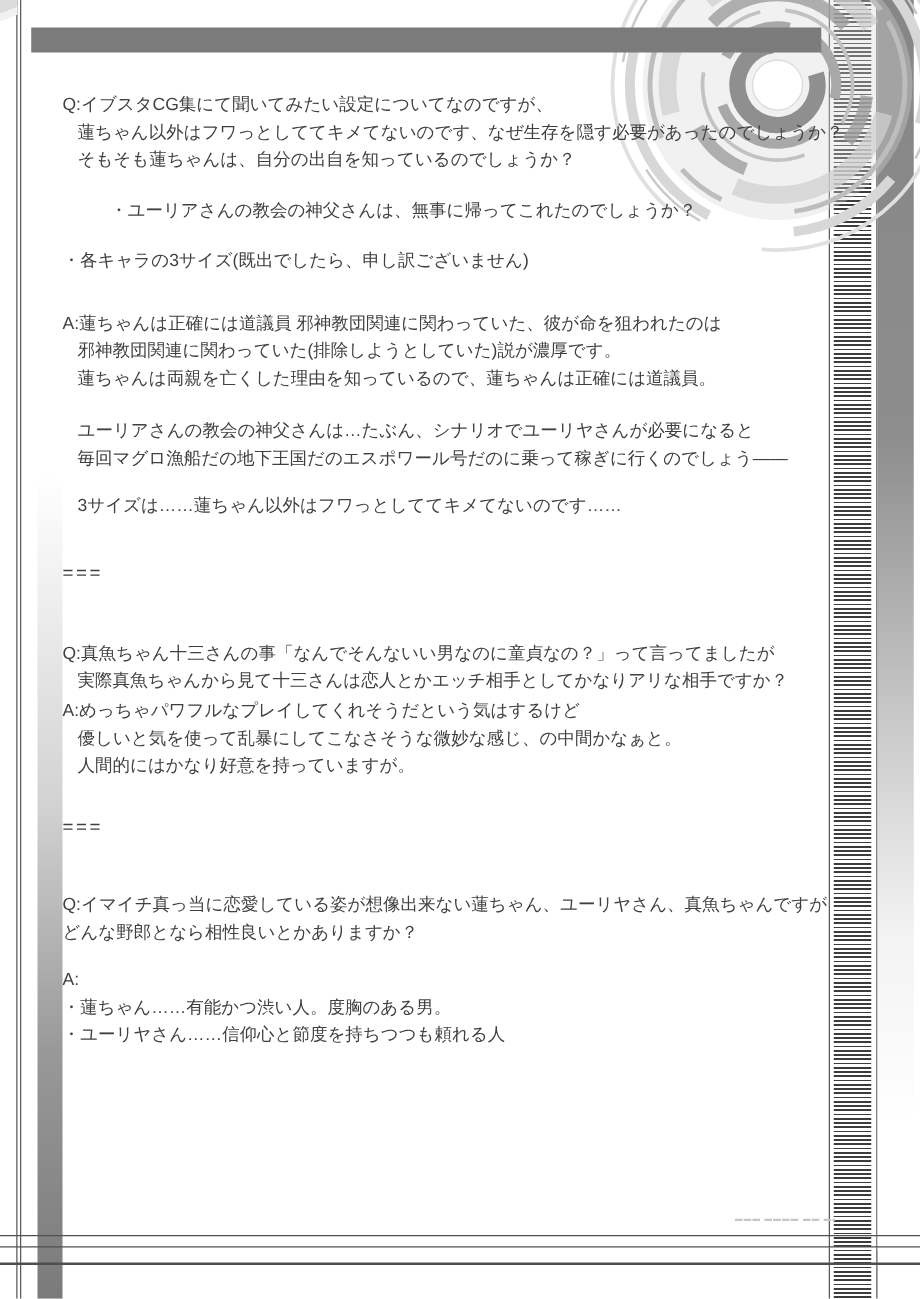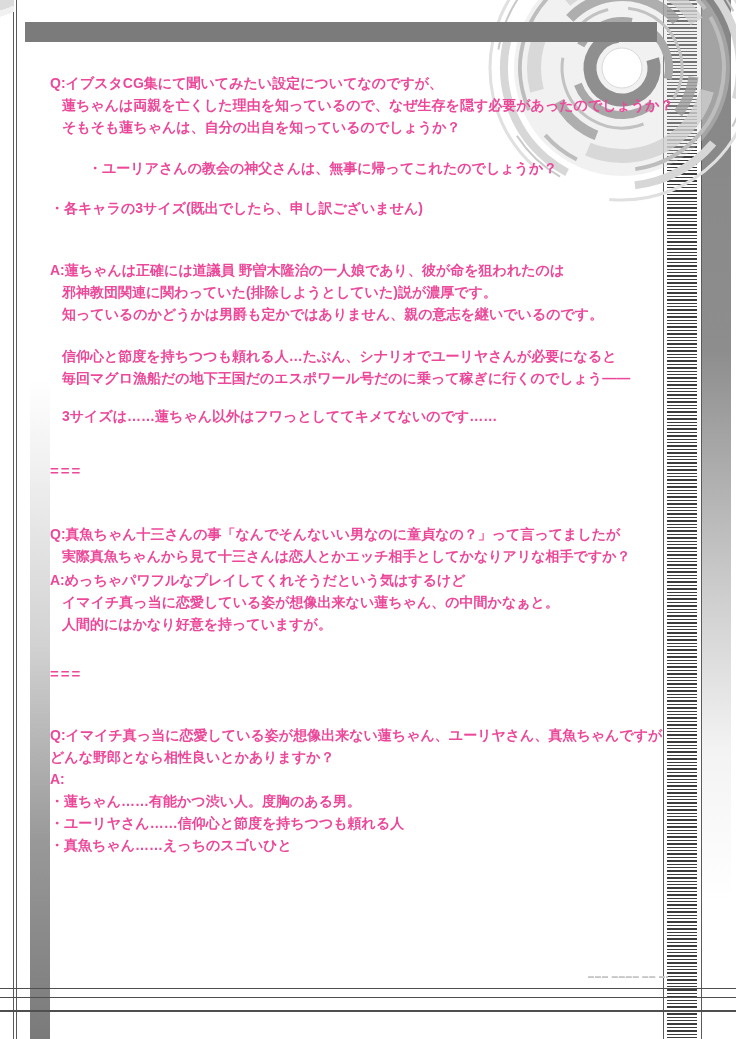--- a/index.html
+++ b/index.html
@@ -44,21 +44,21 @@
   .hline.b2{top:997px;height:1px;}
   .hline.b3{top:1010px;height:2px;}
   .credit{
     position:absolute;left:588px;top:972px;width:80px;z-index:8;
     font-size:6px;line-height:9px;color:#c6c6c6;letter-spacing:1px;
     filter:blur(0.5px);white-space:nowrap;overflow:hidden;
   }
   
   .content{
     position:absolute;left:50px;top:72px;width:608px;z-index:9;
-    color:#ec4899;font-weight:700;font-size:14px;line-height:22px;
+    color:#404040;font-weight:400;font-size:14px;line-height:22px;
     white-space:nowrap;
   }
   .content .line{height:22px;}
   .content .line.indent{padding-left:12px;}
   .content .block.separator .line{
     letter-spacing:2px;font-size:15px;
   }
 </style>
 </head>
 <body>
@@ -95,59 +95,58 @@
 
 <div class="hline b1"></div>
 <div class="hline b2"></div>
 <div class="hline b3"></div>
 
 <div class="credit">▬▬▬ ▬▬▬▬ ▬▬ ▬▬▬▬▬▬▬</div>
 
 <div class="content">
     <div class="block question" style="margin-bottom: 19px;">
       <div class="line">Q:イブスタCG集にて聞いてみたい設定についてなのですが、</div>
-      <div class="line indent">蓮ちゃんは両親を亡くした理由を知っているので、なぜ生存を隠す必要があったのでしょうか？</div>
+      <div class="line indent">蓮ちゃん以外はフワっとしててキメてないのです、なぜ生存を隠す必要があったのでしょうか？</div>
       <div class="line indent">そもそも蓮ちゃんは、自分の出自を知っているのでしょうか？</div>
     </div>
     <div class="block question" style="margin-bottom: 18px; margin-left: 38px;">
       <div class="line">・ユーリアさんの教会の神父さんは、無事に帰ってこれたのでしょうか？</div>
     </div>
-    <div class="block question" style="margin-bottom: 40px;">
+    <div class="block question" style="margin-bottom: 28px;">
       <div class="line">・各キャラの3サイズ(既出でしたら、申し訳ございません)</div>
     </div>
     <div class="block answer" style="margin-bottom: 20px;">
-      <div class="line">A:蓮ちゃんは正確には道議員 野曽木隆治の一人娘であり、彼が命を狙われたのは</div>
+      <div class="line">A:蓮ちゃんは正確には道議員 邪神教団関連に関わっていた、彼が命を狙われたのは</div>
       <div class="line indent">邪神教団関連に関わっていた(排除しようとしていた)説が濃厚です。</div>
-      <div class="line indent">知っているのかどうかは男爵も定かではありません、親の意志を継いでいるのです。</div>
+      <div class="line indent">蓮ちゃんは両親を亡くした理由を知っているので、蓮ちゃんは正確には道議員。</div>
     </div>
     <div class="block answer" style="margin-bottom: 16px;">
-      <div class="line indent">信仰心と節度を持ちつつも頼れる人…たぶん、シナリオでユーリヤさんが必要になると</div>
+      <div class="line indent">ユーリアさんの教会の神父さんは…たぶん、シナリオでユーリヤさんが必要になると</div>
       <div class="line indent">毎回マグロ漁船だの地下王国だのエスポワール号だのに乗って稼ぎに行くのでしょう――</div>
     </div>
     <div class="block answer" style="margin-bottom: 33px;">
       <div class="line indent">3サイズは……蓮ちゃん以外はフワっとしててキメてないのです……</div>
     </div>
     <div class="block separator" style="margin-bottom: 41px;">
       <div class="line">===</div>
     </div>
     <div class="block question" style="margin-bottom: 2px;">
       <div class="line">Q:真魚ちゃん十三さんの事「なんでそんないい男なのに童貞なの？」って言ってましたが</div>
       <div class="line indent">実際真魚ちゃんから見て十三さんは恋人とかエッチ相手としてかなりアリな相手ですか？</div>
     </div>
     <div class="block answer" style="margin-bottom: 28px;">
       <div class="line">A:めっちゃパワフルなプレイしてくれそうだという気はするけど</div>
-      <div class="line indent">イマイチ真っ当に恋愛している姿が想像出来ない蓮ちゃん、の中間かなぁと。</div>
+      <div class="line indent">優しいと気を使って乱暴にしてこなさそうな微妙な感じ、の中間かなぁと。</div>
       <div class="line indent">人間的にはかなり好意を持っていますが。</div>
     </div>
     <div class="block separator" style="margin-bottom: 39px;">
       <div class="line">===</div>
     </div>
-    <div class="block question" style="">
+    <div class="block question" style="margin-bottom: 16px;">
       <div class="line">Q:イマイチ真っ当に恋愛している姿が想像出来ない蓮ちゃん、ユーリヤさん、真魚ちゃんですが</div>
       <div class="line">どんな野郎となら相性良いとかありますか？</div>
     </div>
     <div class="block answer">
       <div class="line">A:</div>
       <div class="line">・蓮ちゃん……有能かつ渋い人。度胸のある男。</div>
       <div class="line">・ユーリヤさん……信仰心と節度を持ちつつも頼れる人</div>
-      <div class="line">・真魚ちゃん……えっちのスゴいひと</div>
     </div>
   </div>
 
 </body></html>

